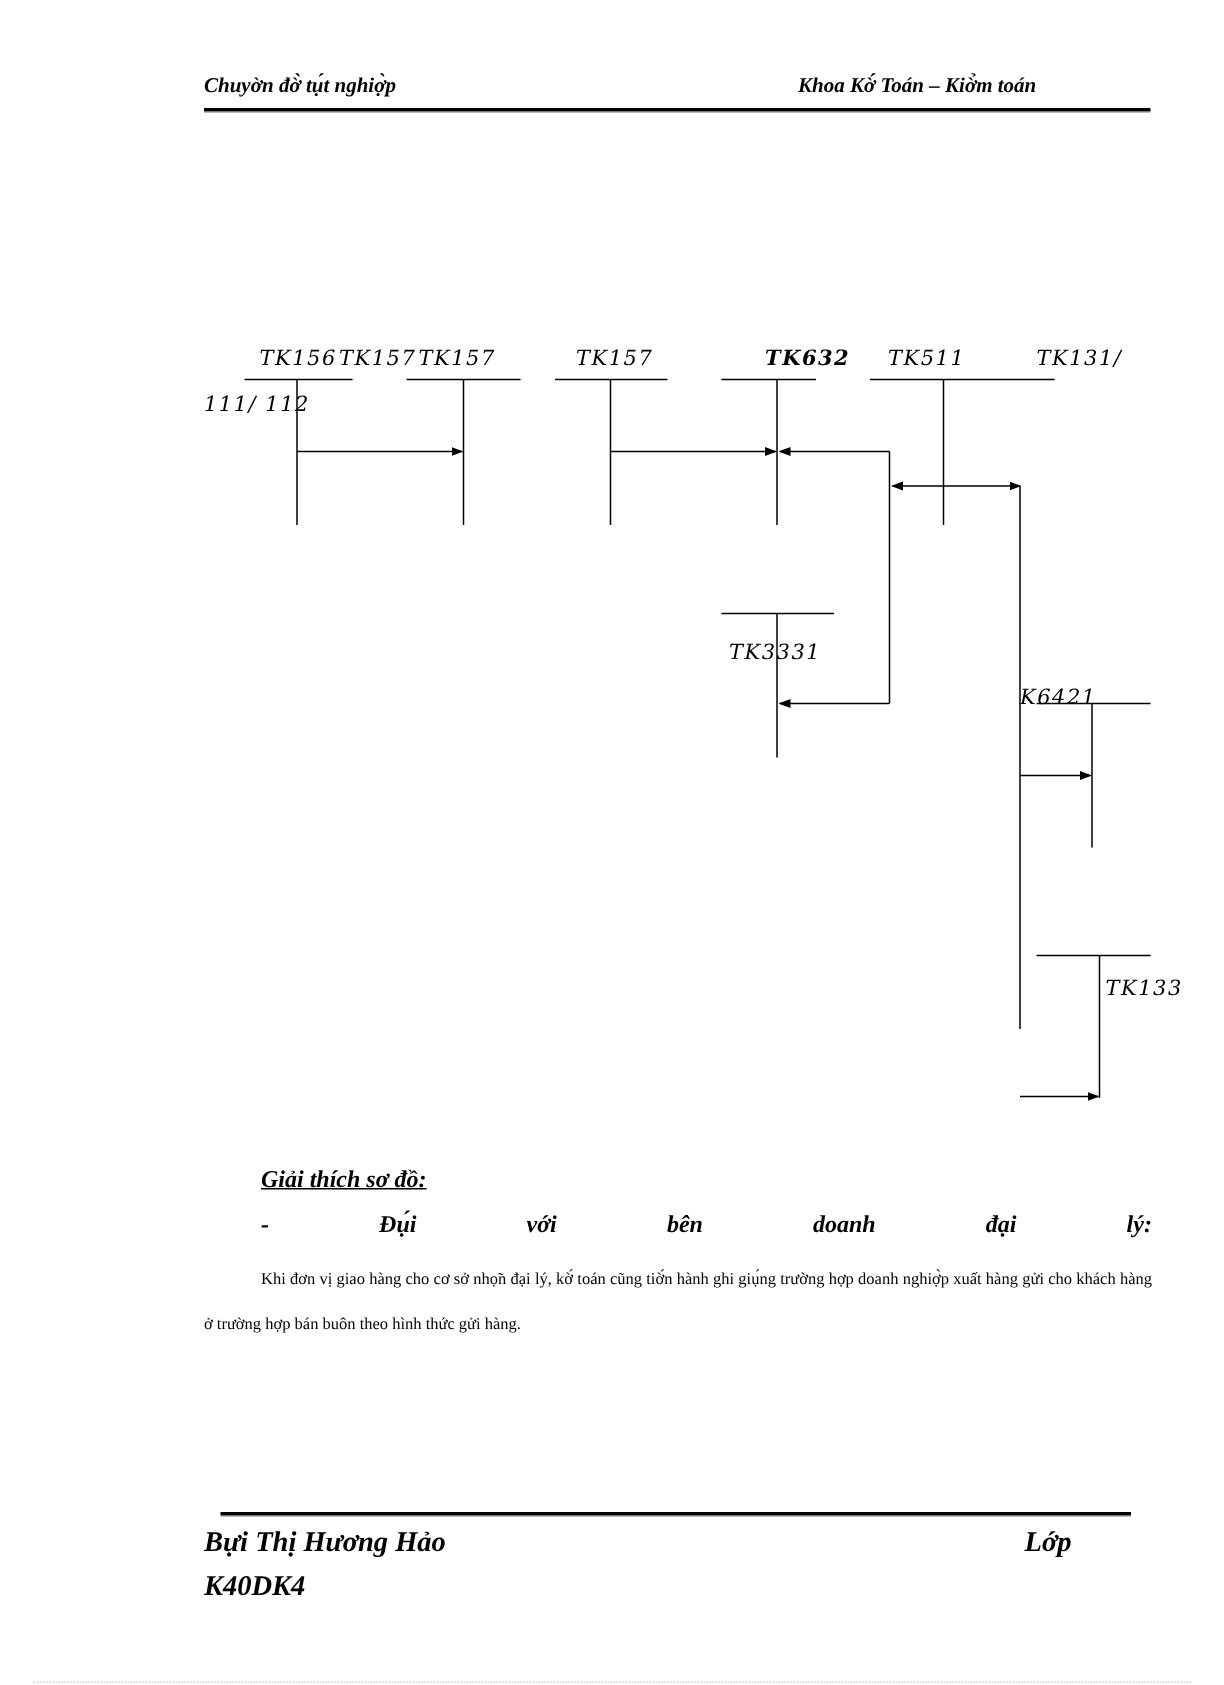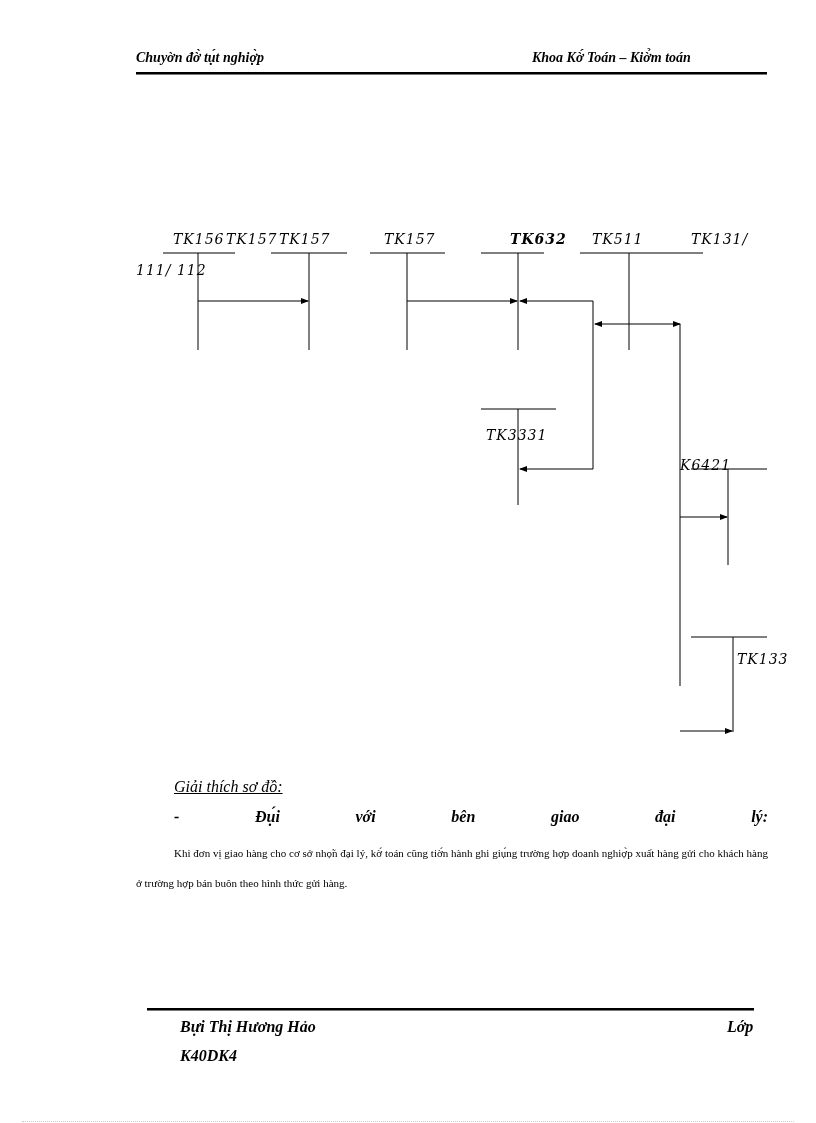--- a/index.html
+++ b/index.html
@@ -4,25 +4,25 @@
   <style>
     html, body { margin: 0; padding: 0; background: #ffffff; }
     body { width: 816px; height: 1123px; position: relative; overflow: hidden; font-family: "Liberation Serif", serif; color: #000; }
     .abs { position: absolute; }
     .hdr { font-style: italic; font-weight: bold; font-size: 14px; top: 50px; }
     .hdr-rule { left: 136px; top: 72px; width: 631px; height: 0; border-top: 2px solid #000; border-bottom: 1px solid #777; }
     .body-text { font-size: 16px; line-height: 32px; }
     .title { left: 136px; top: 128px; width: 632px; text-decoration: underline; text-align: justify; }
     .acc { font-style: italic; font-size: 16px; letter-spacing: 1px; font-family: "DejaVu Serif", serif; font-size: 14px; }
     svg { position: absolute; left: 0; top: 0; }
-    .explain-title { left: 174px; top: 778px; font-weight: normal; font-style: italic; font-size: 16px; text-decoration: underline; }
+    .explain-title { left: 174px; top: 778px; font-weight: bold; font-style: italic; font-size: 16px; text-decoration: underline; }
     .dash-row { left: 174px; top: 808px; width: 594px; display: flex; justify-content: space-between; font-weight: bold; font-style: italic; font-size: 16px; }
     .para { left: 136px; top: 838px; width: 632px; font-size: 11px; line-height: 30px; text-align: justify; text-indent: 38px; }
     .foot-rule { left: 147px; top: 1008px; width: 607px; height: 0; border-top: 2px solid #000; border-bottom: 1px solid #777; }
-    .foot { font-style: italic; font-weight: bold; font-size: 16px; margin-left: 44px; }
+    .foot { font-style: italic; font-weight: bold; font-size: 19px; }
     .bottom-dots { left: 22px; top: 1121px; width: 772px; height: 0; border-top: 1px dotted #cfcfcf; }
   </style>
 </head>
 <body>
 
 <div class="abs hdr" style="left:136px;">Chuyờn đờ̀ tụ́t nghiợ̀p</div>
 <div class="abs hdr" style="left:532px;text-align:center;">Khoa Kờ́ Toán – Kiờ̉m toán</div>
 <div class="abs hdr-rule"></div>
 
 <div class="abs body-text title">
@@ -88,21 +88,21 @@
   <span class="abs acc" style="left:680px;top:457px;">K6421</span>
   <span class="abs acc" style="left:692px;top:651px;margin-left:45px;">TK133</span>
 </div>
 
 <div class="abs explain-title">Giải thích sơ đồ:</div>
 <div class="abs dash-row">
   <span>-</span>
   <span>Đụ́i</span>
   <span>với</span>
   <span>bên</span>
-  <span>giao</span>
+  <span>doanh</span>
   <span>đại</span>
   <span>lý:</span>
 </div>
 <div class="abs para">Khi đơn vị giao hàng cho cơ sở nhọ̃n đại lý, kờ́ toán cũng tiờ́n hành ghi giụ́ng trường hợp doanh nghiợ̀p xuất hàng gửi cho khách hàng ở trường hợp bán buôn theo hình thức gửi hàng.</div>
 
 <div class="abs foot-rule"></div>
 <div class="abs foot" style="left:136px;top:1018px;">Bựi Thị Hương Hảo</div>
 <div class="abs foot" style="left:683px;top:1018px;">Lớp</div>
 <div class="abs foot" style="left:136px;top:1047px;">K40DK4</div>
 

